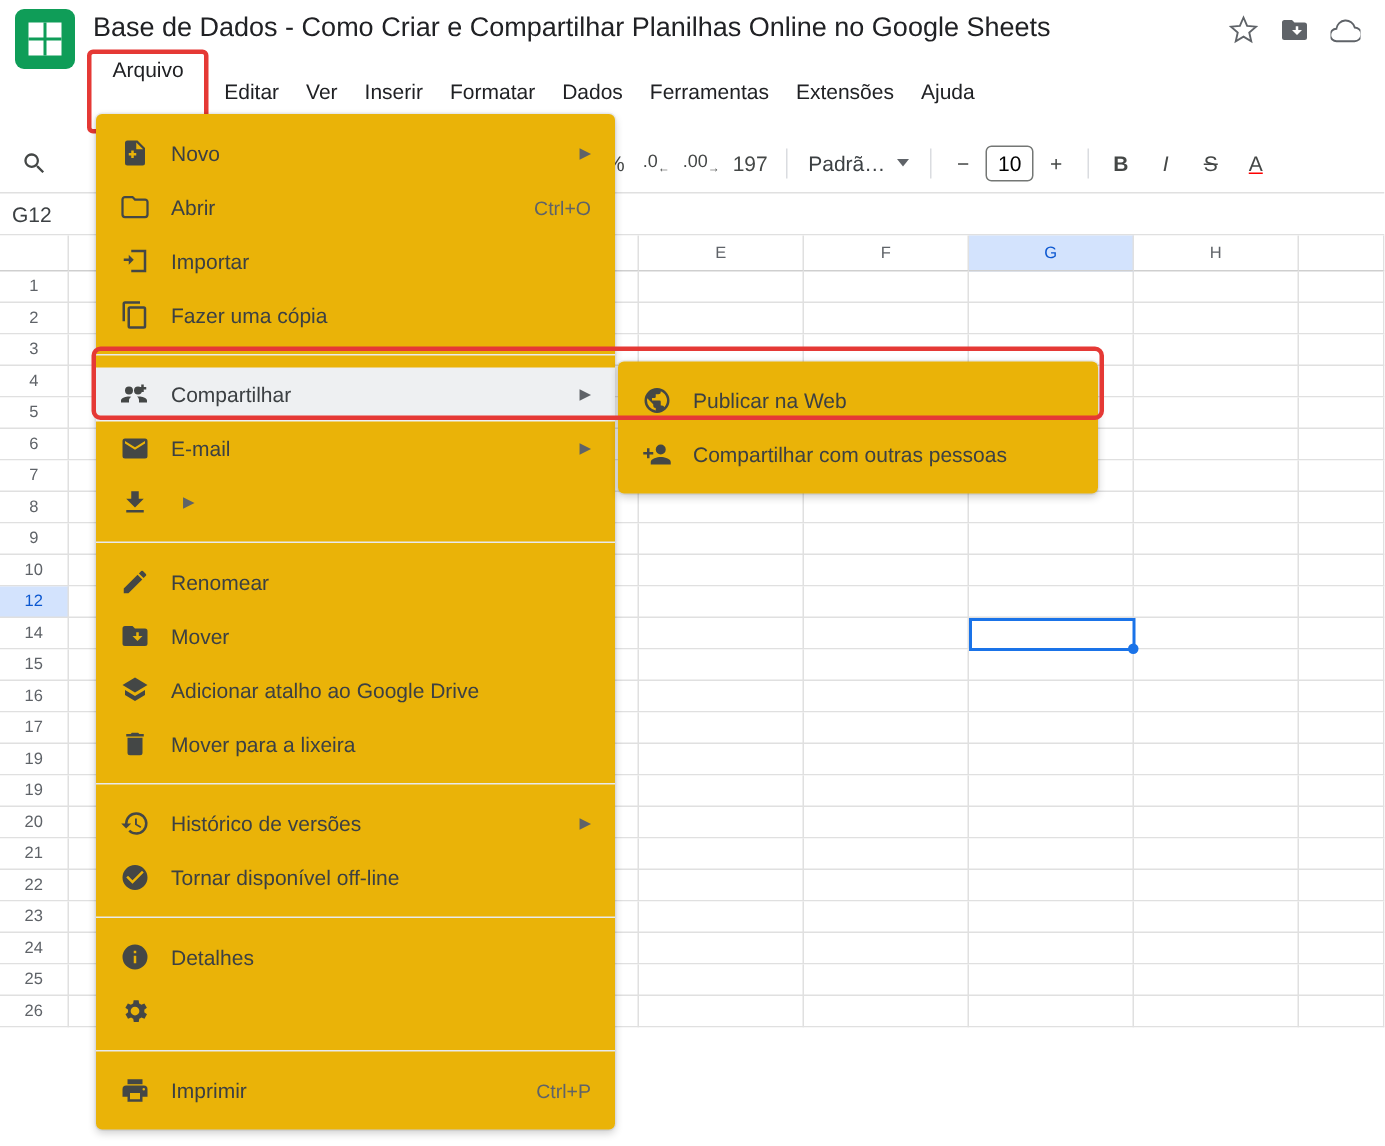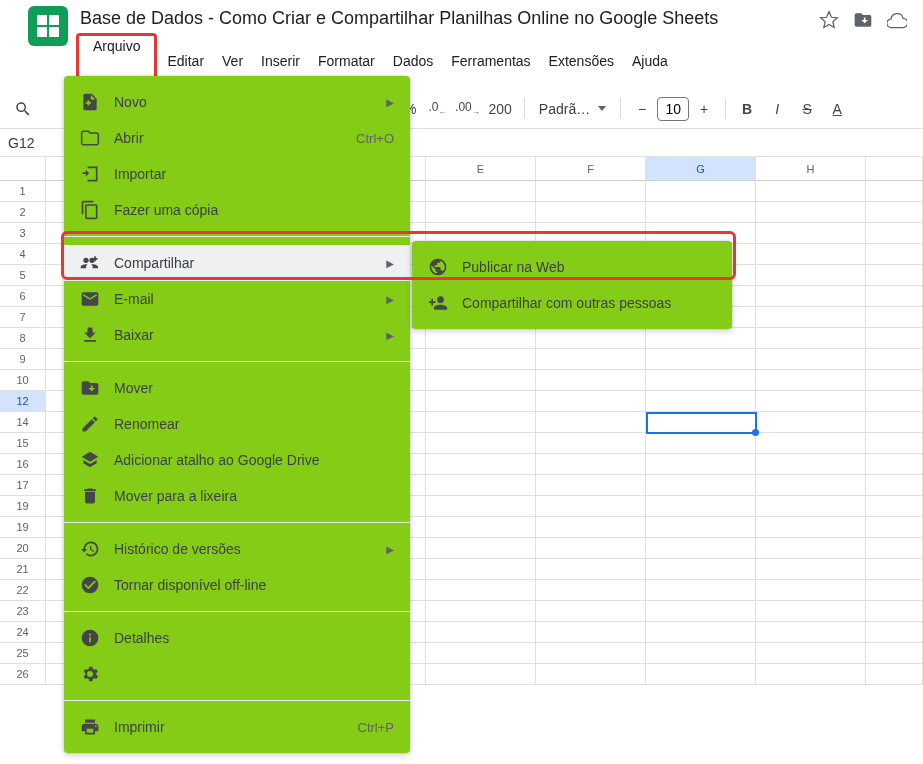--- a/index.html
+++ b/index.html
@@ -1,18 +1,18 @@
 <!DOCTYPE html>
 <html><head>
 <meta charset="utf-8">
 <style>
   * { box-sizing: border-box; margin: 0; padding: 0; }
   body { font-family: 'Google Sans', Arial, sans-serif; font-size: 14px; color: #3c4043; background: #fff; width: 923px; overflow: hidden; }
   
-  .header { display: flex; align-items: flex-start; padding: 6px 10px 0 10px; gap: 8px; margin-left: 18px; }
+  .header { display: flex; align-items: flex-start; padding: 6px 10px 0 10px; gap: 8px; }
   .logo { width: 40px; height: 40px; background: #0f9d58; border-radius: 6px; display: flex; align-items: center; justify-content: center; flex-shrink: 0; }
   .logo-inner { width: 22px; height: 22px; background: #fff; position: relative; }
   .logo-inner::before, .logo-inner::after { content: ''; position: absolute; background: #0f9d58; }
   .logo-inner::before { left: 10px; top: 0; width: 2px; height: 100%; }
   .logo-inner::after { top: 10px; left: 0; height: 2px; width: 100%; }
   
   .title-area { flex: 1; }
   .doc-title { font-size: 18px; color: #202124; padding: 2px 4px; }
   .menubar { display: flex; gap: 2px; margin-top: 2px; }
   .menu-item { padding: 20px 8px; border-radius: 4px; cursor: pointer; font-size: 14px; color: #202124; }
@@ -42,21 +42,21 @@
   
   .rows { }
   .row { display: flex; height: 21px; }
   .row-h { width: 46px; border-right: 1px solid #e0e0e0; border-bottom: 1px solid #e0e0e0; text-align: center; font-size: 11px; color: #5f6368; line-height: 21px; background: #fff; }
   .row-h.sel { background: #d3e3fd; color: #0b57d0; }
   .cell { flex: 0 0 110px; border-right: 1px solid #e0e0e0; border-bottom: 1px solid #e0e0e0; background: #fff; }
   
   .selected-cell { position: absolute; border: 2px solid #1a73e8; background: #fff; pointer-events: none; }
   .sel-handle { position: absolute; right: -4px; bottom: -4px; width: 7px; height: 7px; background: #1a73e8; border-radius: 50%; }
   
-  .dropdown { position: absolute; background: #84cc16; border-radius: 4px; box-shadow: 0 2px 6px rgba(0,0,0,0.2), 0 0 0 1px rgba(0,0,0,0.05); padding: 8px 0; z-index: 100; }
+  .dropdown { position: absolute; background: #eab308; border-radius: 4px; box-shadow: 0 2px 6px rgba(0,0,0,0.2), 0 0 0 1px rgba(0,0,0,0.05); padding: 8px 0; z-index: 100; }
   .dd-main { left: 64px; top: 76px; width: 346px; }
   .dd-item { display: flex; align-items: center; height: 36px; padding: 0 16px; cursor: pointer; position: relative; }
   .dd-item:hover, .dd-item.hover { background: #eef0f2; }
   .dd-icon { width: 20px; height: 20px; margin-right: 14px; display: flex; align-items: center; justify-content: center; }
   .dd-icon svg { width: 20px; height: 20px; fill: #444746; }
   .dd-label { flex: 1; font-size: 14px; color: #3c4043; }
   .dd-shortcut { font-size: 13px; color: #5f6368; }
   .dd-arrow { color: #5f6368; font-size: 10px; margin-left: 8px; }
   .dd-sep { height: 1px; background: #e8eaed; margin: 8px 0; }
   
@@ -110,21 +110,21 @@
       </svg>
     </span>
   <div style="flex:0 0 356px"></div>
   <span class="tb-text">%</span>
   <span class="tb-icon">
       <span style="font-size:12px">.0<sub style="font-size:8px">←</sub></span>
     </span>
   <span class="tb-icon">
       <span style="font-size:12px">.00<sub style="font-size:8px">→</sub></span>
     </span>
-  <span class="tb-text">200</span>
+  <span class="tb-text">197</span>
   <span class="tb-sep"></span>
   <span class="font-sel">
     <span>Padrã…</span>
     <span class="chevron"></span>
   </span>
   <span class="tb-sep"></span>
   <div class="size-box">
     <span class="tb-icon">−</span>
     <input class="size-input" value="10" style="">
     <span class="tb-icon">+</span>
@@ -435,39 +435,38 @@
       </span>
     <span class="dd-label">E-mail</span>
     <span class="dd-arrow">▶</span>
   </div>
   <div class="dd-item">
     <span class="dd-icon">
         <svg viewBox="0 0 24 24">
           <path d="M19 9h-4V3H9v6H5l7 7 7-7zM5 18v2h14v-2H5z"></path>
         </svg>
       </span>
-    <span class="dd-label">Baixar</span>
     <span class="dd-arrow">▶</span>
   </div>
   <div class="dd-sep"></div>
   <div class="dd-item">
     <span class="dd-icon">
         <svg viewBox="0 0 24 24">
+          <path d="M3 17.25V21h3.75L17.81 9.94l-3.75-3.75L3 17.25zM20.71 7.04a1 1 0 000-1.41l-2.34-2.34a1 1 0 00-1.41 0l-1.83 1.83 3.75 3.75 1.83-1.83z"></path>
+        </svg>
+      </span>
+    <span class="dd-label">Renomear</span>
+  </div>
+  <div class="dd-item">
+    <span class="dd-icon">
+        <svg viewBox="0 0 24 24">
           <path d="M20 6h-8l-2-2H4a2 2 0 00-2 2v12a2 2 0 002 2h16a2 2 0 002-2V8a2 2 0 00-2-2zm-6 10l-4-4h3V9h2v3h3l-4 4z"></path>
         </svg>
       </span>
     <span class="dd-label">Mover</span>
-  </div>
-  <div class="dd-item">
-    <span class="dd-icon">
-        <svg viewBox="0 0 24 24">
-          <path d="M3 17.25V21h3.75L17.81 9.94l-3.75-3.75L3 17.25zM20.71 7.04a1 1 0 000-1.41l-2.34-2.34a1 1 0 00-1.41 0l-1.83 1.83 3.75 3.75 1.83-1.83z"></path>
-        </svg>
-      </span>
-    <span class="dd-label">Renomear</span>
   </div>
   <div class="dd-item">
     <span class="dd-icon">
         <svg viewBox="0 0 24 24">
           <path d="M12 2l-10 6 10 6 10-6-10-6zm-8 10l8 4.8 8-4.8v4l-8 4.8L4 16v-4z"></path>
         </svg>
       </span>
     <span class="dd-label">Adicionar atalho ao Google Drive</span>
   </div>
   <div class="dd-item">

